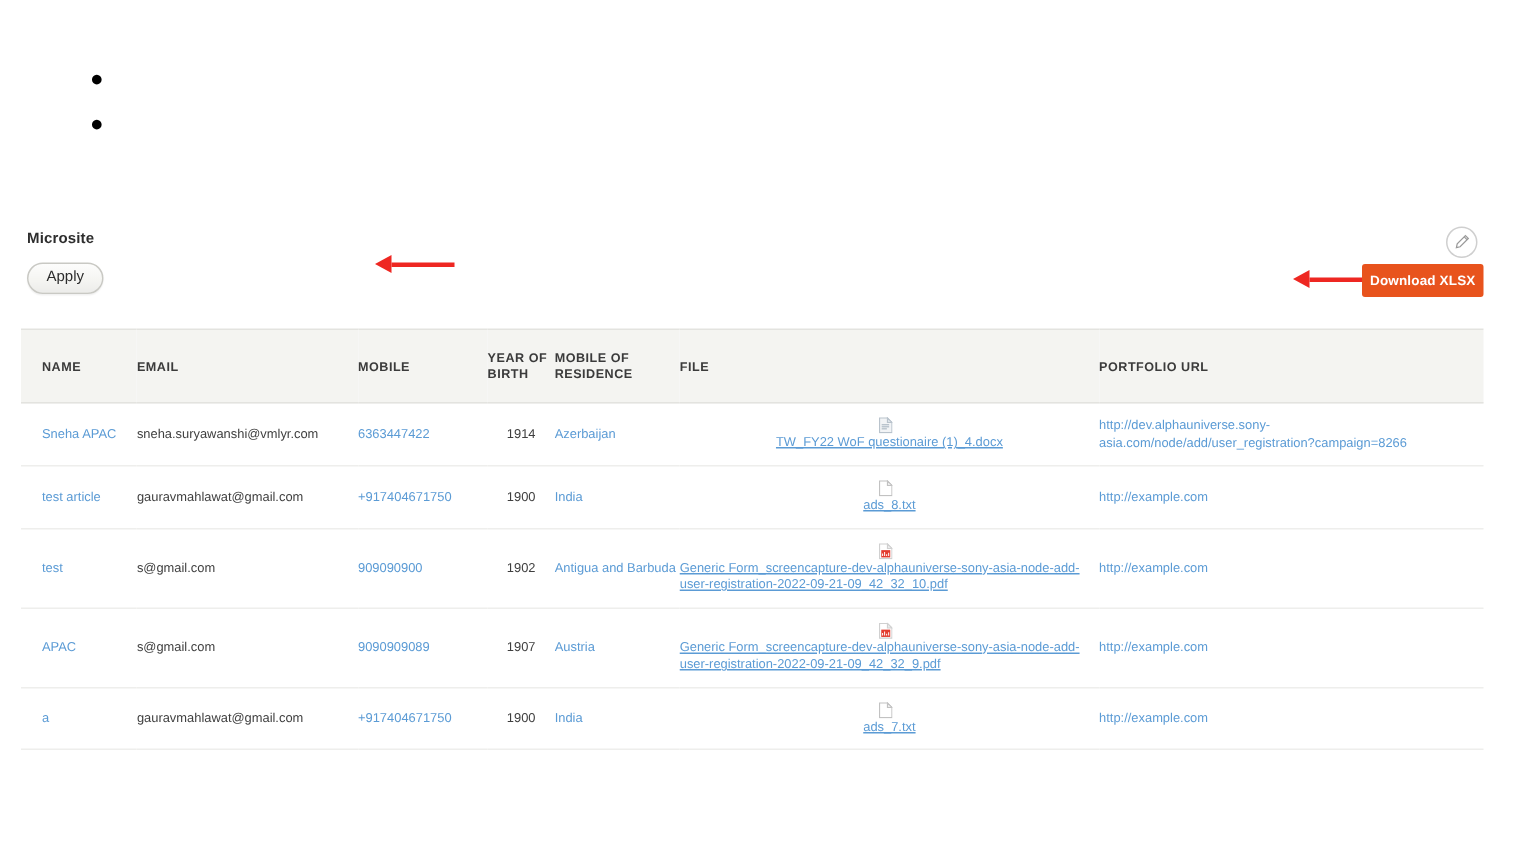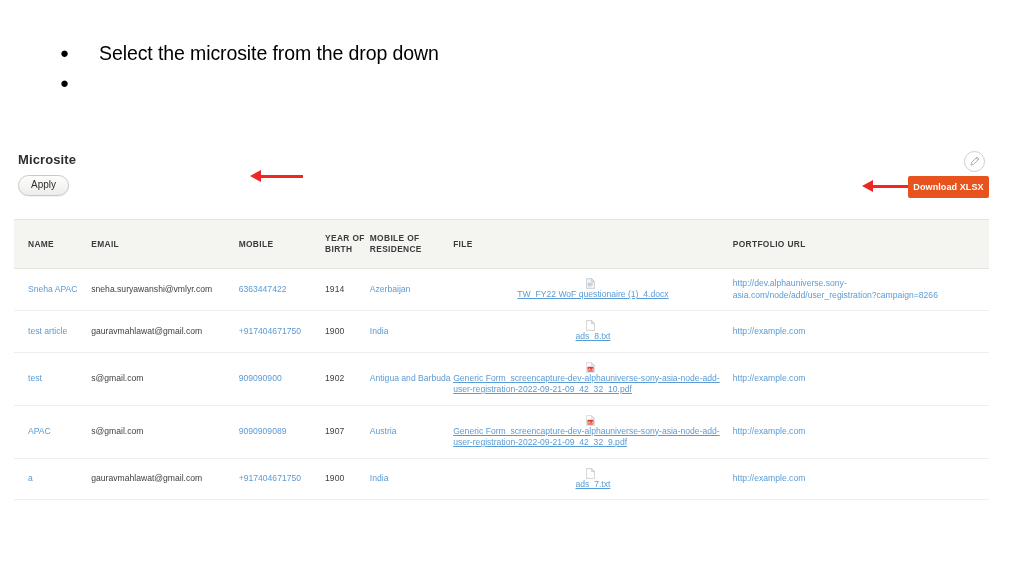--- a/index.html
+++ b/index.html
@@ -46,21 +46,21 @@
   }
 
   
   .filter-block {
     position: absolute;
     left: 18px;
     top: 154px;
     width: 250px;
   }
   .filter-label {
-    font-size: 13px;
+    font-size: 10px;
     font-weight: bold;
     color: #2e2e2e;
     letter-spacing: 0.1px;
     margin-bottom: 3px;
     line-height: 11px;
   }
   .select-box {
     width: 225px;
     height: 17px;
     box-sizing: border-box;
@@ -187,21 +187,21 @@
     font-size: 8.6px;
     color: #3f3f3f;
     padding: 9px 0 9px 0;
     vertical-align: middle;
     line-height: 11.5px;
     word-wrap: break-word;
   }
   .c-name   { width: 62px; padding-left: 14px !important; }
   .c-email  { width: 145px; }
   .c-mobile { width: 85px; }
-  .c-yob    { width: 44px; }
+  .c-yob    { width: 44px; text-align: center; }
   .c-country{ width: 82px; padding-right: 10px; }
   .c-file   { width: 275px; padding-right: 12px; }
   .c-url    { width: 252px; }
 
   th.c-name { padding-left: 14px; }
 
   .lnk {
     color: #5b9bd5;
     text-decoration: none;
   }
@@ -228,21 +228,20 @@
 
   
   .url-cell { color: #5b9bd5; line-height: 11.5px; }
 </style>
 </head>
 <body>
 
 <div class="bullets">
   <div class="bullet-row">
     <span class="bullet-dot">●</span>
-    <span class="bullet-text">Select the microsite from the drop down</span>
   </div>
   <div class="bullet-row">
     <span class="bullet-dot">●</span>
   </div>
 </div>
 
 <div class="filter-block">
   <div class="filter-label">Microsite</div>
   <div class="apply-btn">Apply</div>
 </div>

